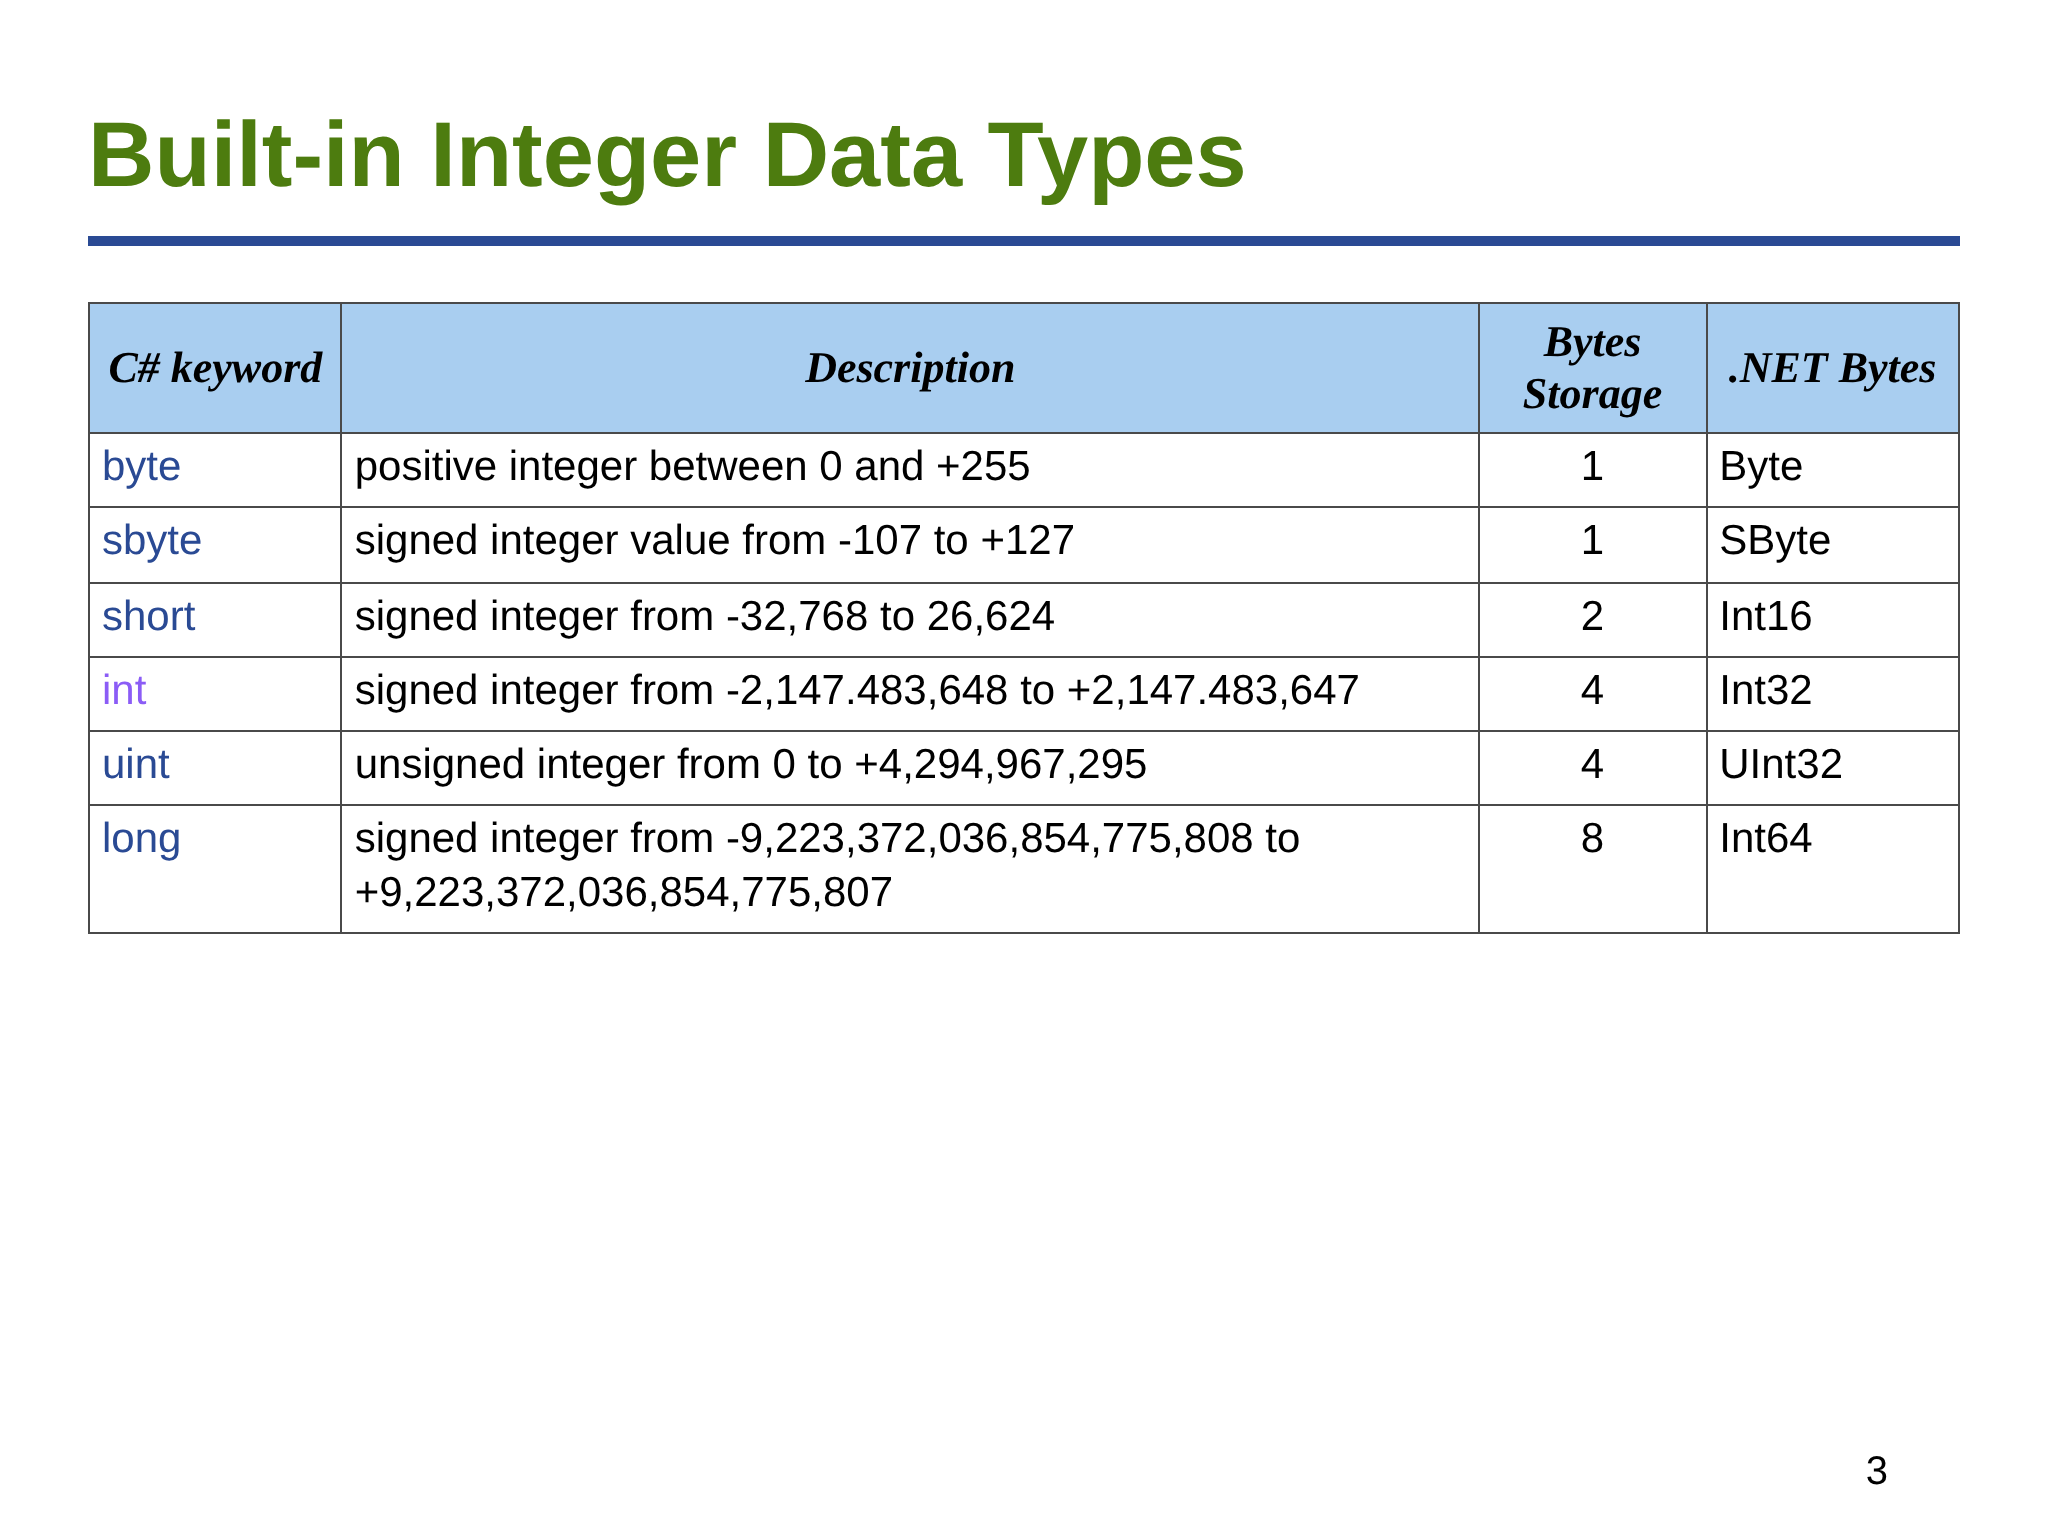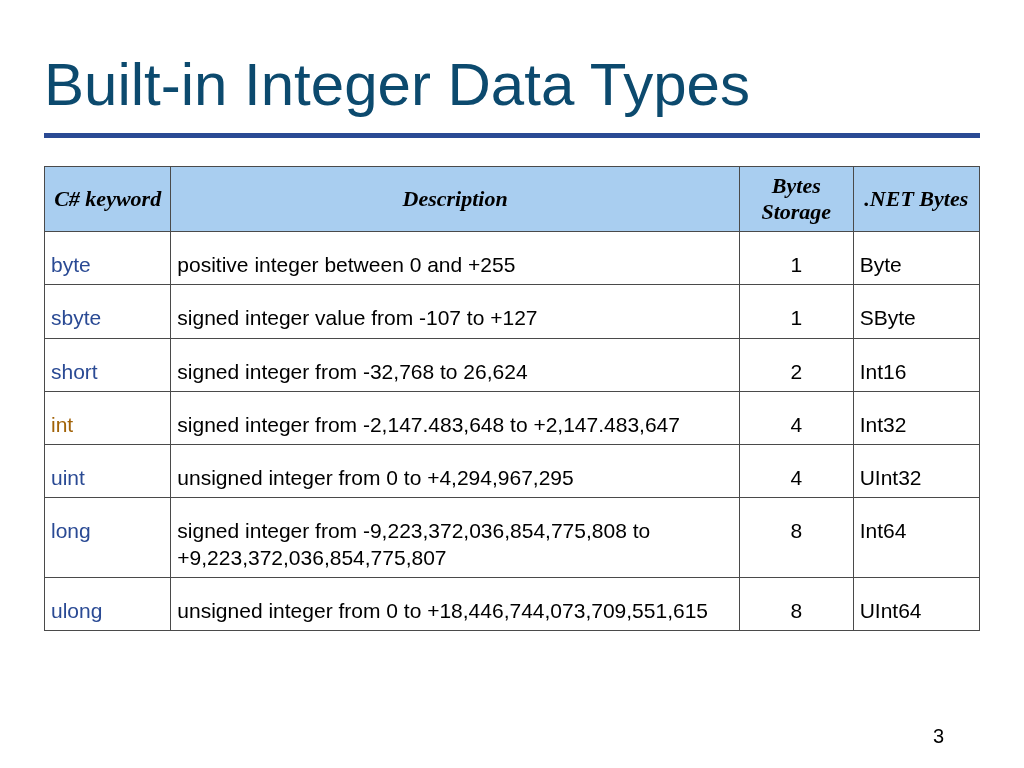--- a/index.html
+++ b/index.html
@@ -12,24 +12,24 @@
     color: #000;
   }
   .slide {
     width: 1024px;
     height: 768px;
     position: relative;
     box-sizing: border-box;
     padding: 40px 44px 30px 44px;
   }
   .title {
-    font-size: 60px;
-    color: #0c4a6e;
+    font-size: 46px;
+    color: #4d7c0f;
     margin: 10px 0 14px 0;
-    font-weight: normal;
+    font-weight: bold;
   }
   .rule {
     height: 5px;
     background: #2a4a94;
     margin-bottom: 28px;
   }
   table.dt {
     border-collapse: collapse;
     width: 100%;
     table-layout: fixed;
@@ -45,30 +45,30 @@
     font-style: italic;
     font-weight: bold;
     font-size: 22px;
     padding: 6px 8px;
     text-align: center;
     vertical-align: middle;
   }
   table.dt td {
     border: 1px solid #4a4a4a;
     font-size: 21px;
-    padding: 20px 6px 6px 6px;
+    padding: 4px 6px 6px 6px;
     vertical-align: top;
     line-height: 1.25;
   }
   td.kw {
     font-size: 25px;
     color: #2a4a94;
     padding-top: 6px;
   }
-  td.kw.highlight { color: #a16207; }
+  td.kw.highlight { color: #8b5cf6; }
   td.bytes { text-align: center; }
   .page-num {
     position: absolute;
     right: 80px;
     bottom: 20px;
     font-size: 20px;
   }
 </style>
 </head>
 <body>
@@ -122,23 +122,17 @@
           <td>unsigned integer from 0 to +4,294,967,295</td>
           <td class="bytes">4</td>
           <td>UInt32</td>
         </tr>
         <tr>
           <td class="kw">long</td>
           <td>signed integer from -9,223,372,036,854,775,808 to +9,223,372,036,854,775,807</td>
           <td class="bytes">8</td>
           <td>Int64</td>
         </tr>
-        <tr>
-          <td class="kw">ulong</td>
-          <td>unsigned integer from 0 to +18,446,744,073,709,551,615</td>
-          <td class="bytes">8</td>
-          <td>UInt64</td>
-        </tr>
       </tbody>
   </table>
 
   <div class="page-num">3</div>
 </div>
 
 </body></html>

